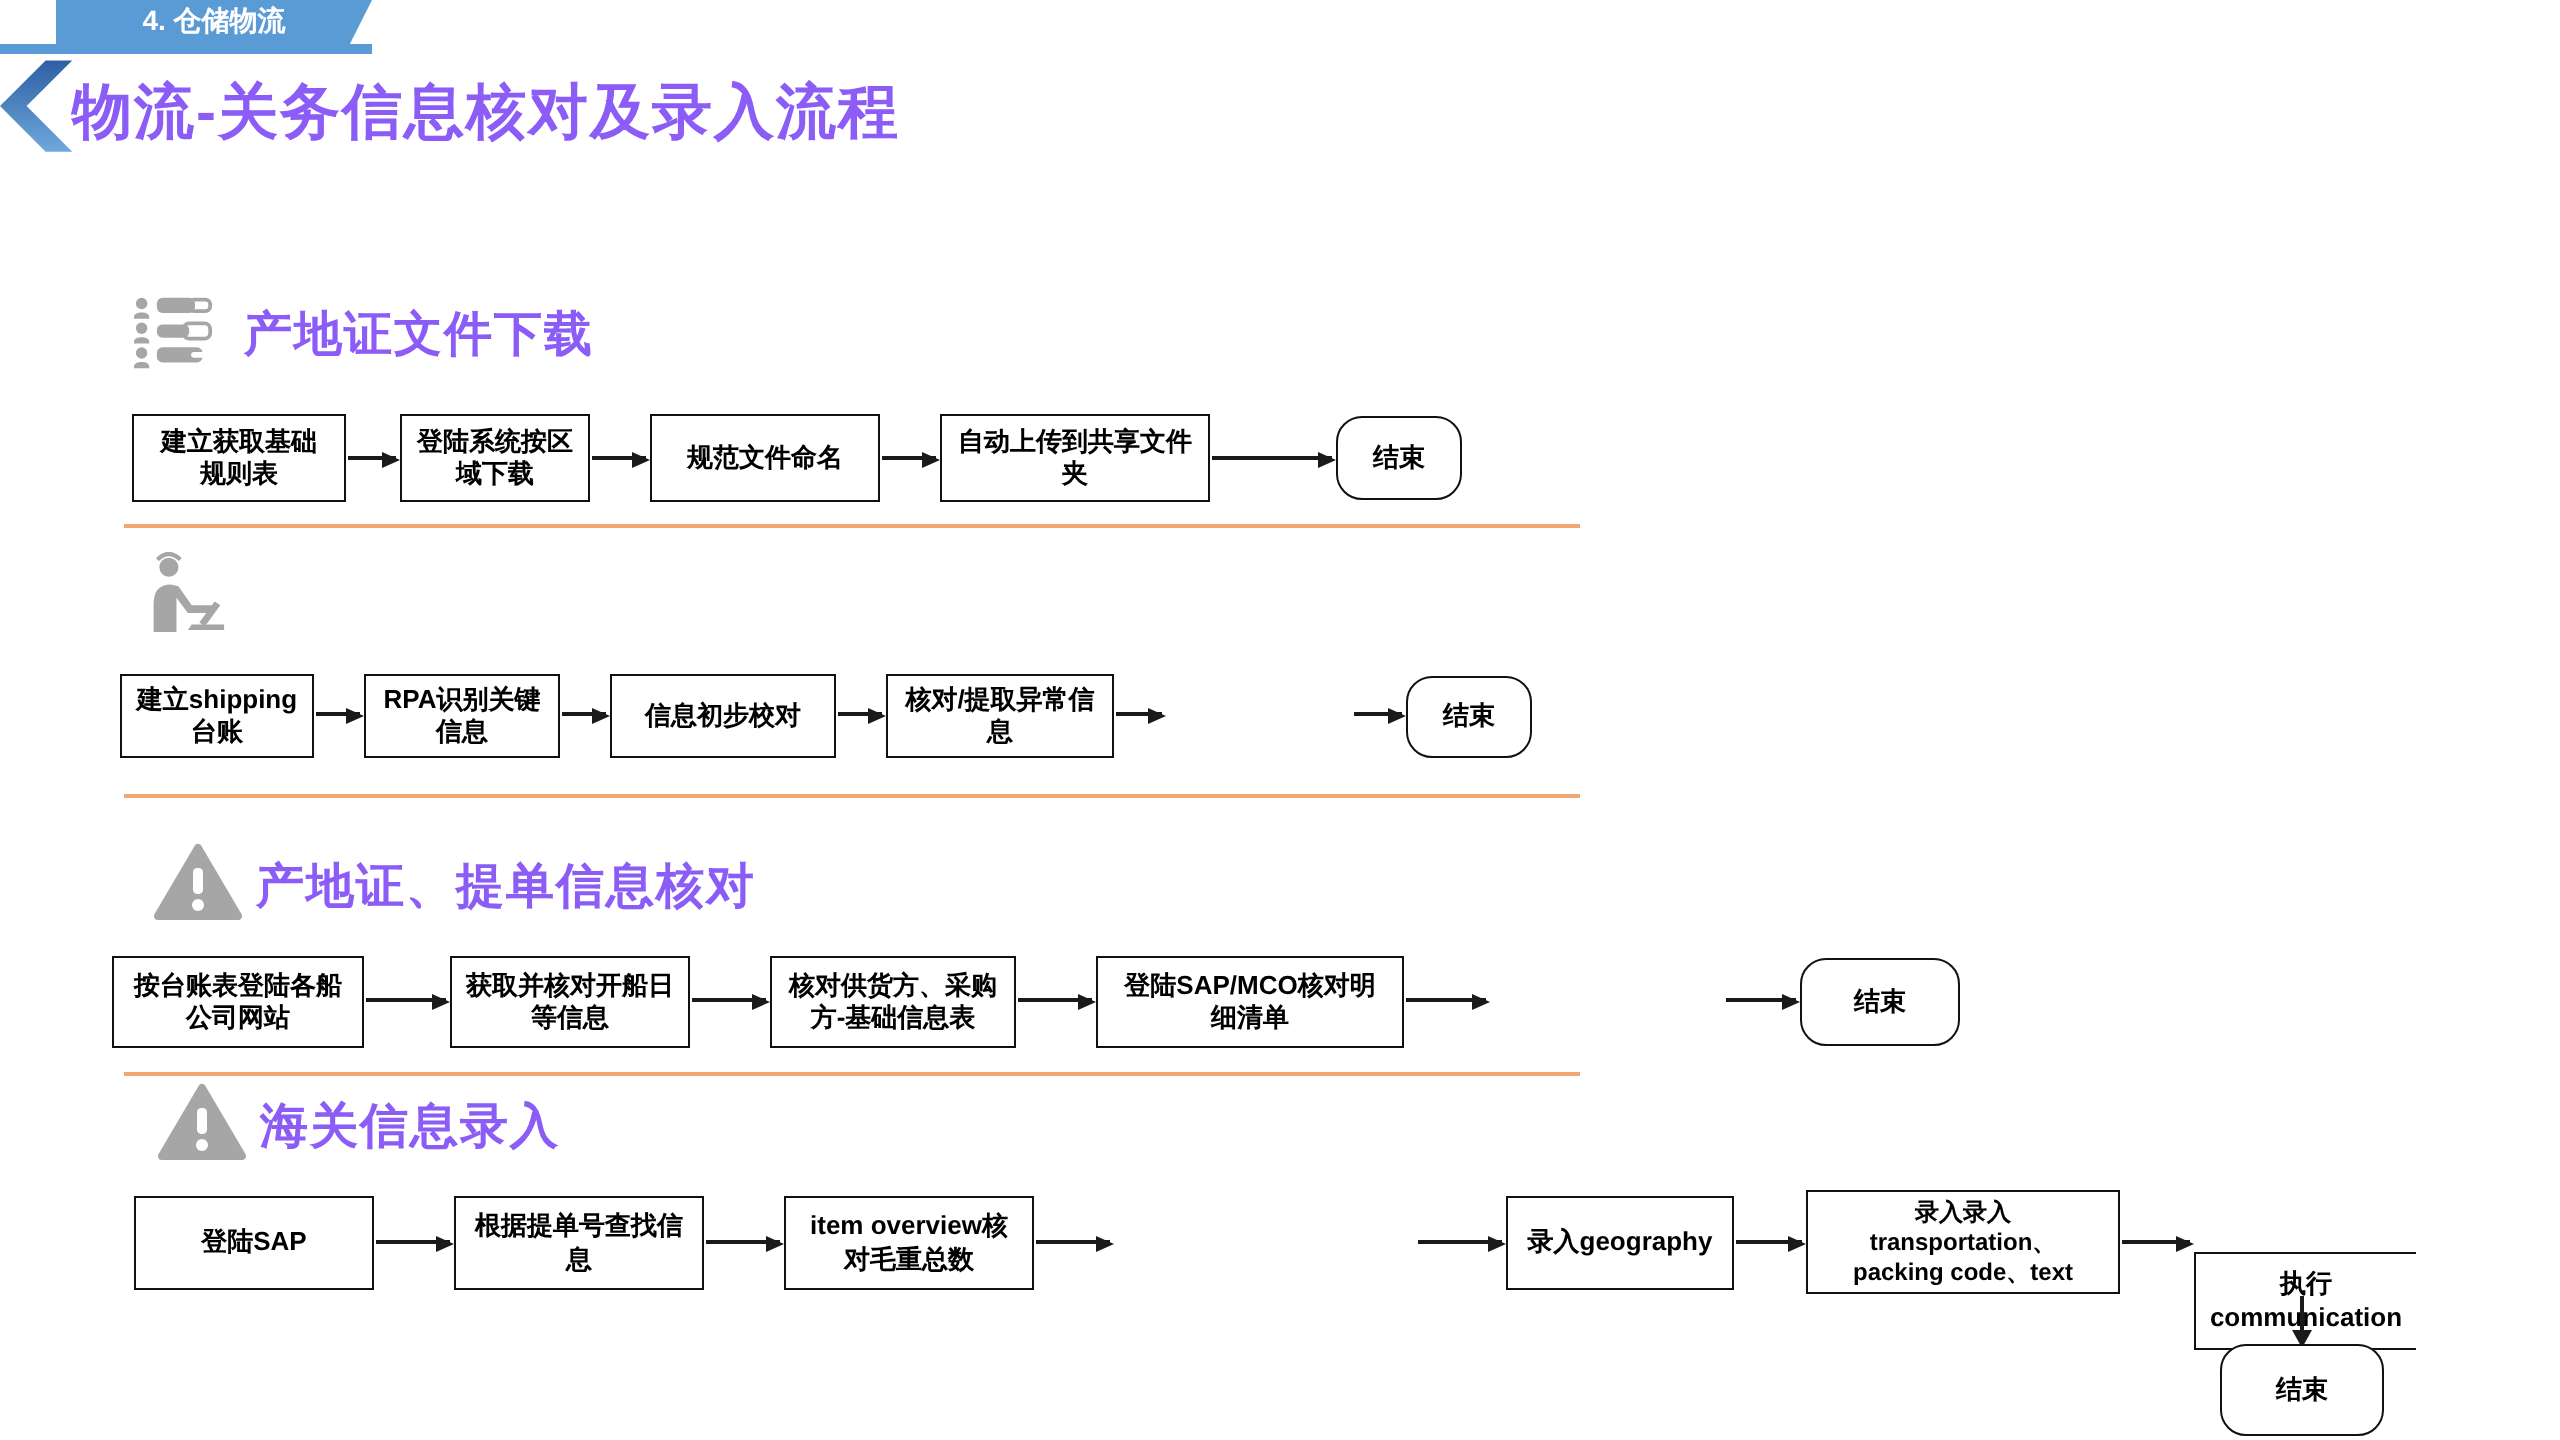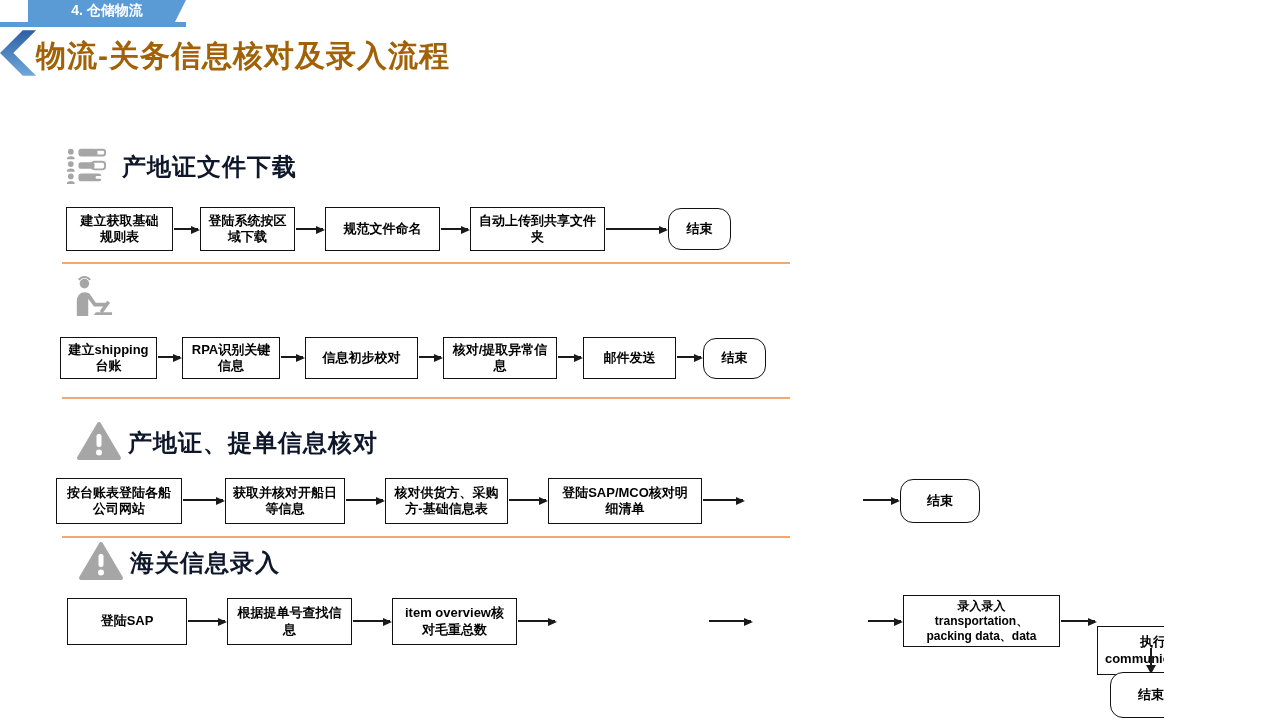--- a/index.html
+++ b/index.html
@@ -1,29 +1,29 @@
 <!DOCTYPE html>
 <html><head>
 <meta charset="utf-8">
 <style>
   html,body{margin:0;padding:0;background:#fff;}
   .slide{position:relative;width:1164px;height:720px;background:#ffffff;overflow:hidden;
-         font-family:"Liberation Sans","DejaVu Sans",sans-serif;}
+         font-family:"Liberation Sans","DejaVu Sans",sans-serif;padding-left:44px;}
   
   .tab{position:absolute;left:28px;top:0;width:158px;height:22px;background:#5B9BD5;
        clip-path:polygon(0 0,100% 0,93% 100%,0 100%);
        display:flex;align-items:center;justify-content:center;
        color:#fff;font-weight:bold;font-size:14px;}
   .tab-underline{position:absolute;left:0;top:22px;width:186px;height:5px;background:#5B9BD5;}
   .chevron{position:absolute;left:0;top:30px;width:38px;height:48px;}
   .page-title{position:absolute;left:36px;top:36px;font-size:30px;font-weight:bold;
-              color:#a16207;letter-spacing:1px;}
+              color:#8b5cf6;letter-spacing:1px;}
   
   .sec-icon{position:absolute;}
-  .sec-heading{position:absolute;font-weight:bold;font-size:24px;color:#0f172a;letter-spacing:1px;}
+  .sec-heading{position:absolute;font-weight:bold;font-size:24px;color:#8b5cf6;letter-spacing:1px;}
   .divider{position:absolute;height:2px;background:#F2A873;}
   
   .fbox{position:absolute;box-sizing:border-box;border:1.6px solid #111;background:#fff;
         display:flex;align-items:center;justify-content:center;text-align:center;
         font-weight:bold;font-size:13px;line-height:1.25;color:#000;
         white-space:pre-line;padding:1px 2px;}
   .round{border-radius:13px;}
   .small{font-size:12px;}
   
   .harrow{position:absolute;height:0;border-top:2px solid #1a1a1a;}
@@ -98,21 +98,20 @@
 台账</div>
   <div class="harrow" style="left:158px;top:356px;width:22px"></div>
   <div class="fbox" style="left:182px;top:337px;width:98px;height:42px">RPA识别关键
 信息</div>
   <div class="harrow" style="left:281px;top:356px;width:22px"></div>
   <div class="fbox" style="left:305px;top:337px;width:113px;height:42px">信息初步校对</div>
   <div class="harrow" style="left:419px;top:356px;width:22px"></div>
   <div class="fbox" style="left:443px;top:337px;width:114px;height:42px">核对/提取异常信
 息</div>
   <div class="harrow" style="left:558px;top:356px;width:23px"></div>
-  <div class="fbox" style="left:583px;top:337px;width:93px;height:42px">邮件发送</div>
   <div class="harrow" style="left:677px;top:356px;width:24px"></div>
   <div class="fbox round" style="left:703px;top:338px;width:63px;height:41px">结束</div>
 
   <div class="divider" style="left:62px;top:397px;width:728px"></div>
 
   <svg class="sec-icon" style="left:76px;top:421px;width:46px;height:40px" viewBox="0 0 46 40">
     <path d="M23 3 L43 37 H3 Z" fill="#A6A6A6" stroke="#A6A6A6" stroke-width="4" stroke-linejoin="round"></path>
     <rect x="20.5" y="13" width="5" height="13" rx="2.2" fill="#fff"></rect>
     <circle cx="23" cy="31.5" r="3" fill="#fff"></circle>
   </svg>
@@ -144,23 +143,24 @@
 
   <div class="fbox" style="left:67px;top:598px;width:120px;height:47px">登陆SAP</div>
   <div class="harrow" style="left:188px;top:620px;width:37px"></div>
   <div class="fbox" style="left:227px;top:598px;width:125px;height:47px">根据提单号查找信
 息</div>
   <div class="harrow" style="left:353px;top:620px;width:37px"></div>
   <div class="fbox" style="left:392px;top:598px;width:125px;height:47px">item overview核
 对毛重总数</div>
   <div class="harrow" style="left:518px;top:620px;width:37px"></div>
   <div class="harrow" style="left:709px;top:620px;width:42px"></div>
+  <div class="fbox" style="left:753px;top:598px;width:114px;height:47px">录入geography</div>
   <div class="harrow" style="left:868px;top:620px;width:33px"></div>
   <div class="fbox small" style="left:903px;top:595px;width:157px;height:52px">录入录入
 transportation、
-packing data、data</div>
+packing code、text</div>
   <div class="harrow" style="left:1061px;top:620px;width:34px"></div>
   <div class="fbox" style="left:1097px;top:626px;width:112px;height:49px">执行
 communication</div>
   <div class="varrow" style="left:1150px;top:648px;height:17px"></div>
   <div class="fbox round" style="left:1110px;top:672px;width:82px;height:46px">结束</div>
 
 </div>
 
 </body></html>

